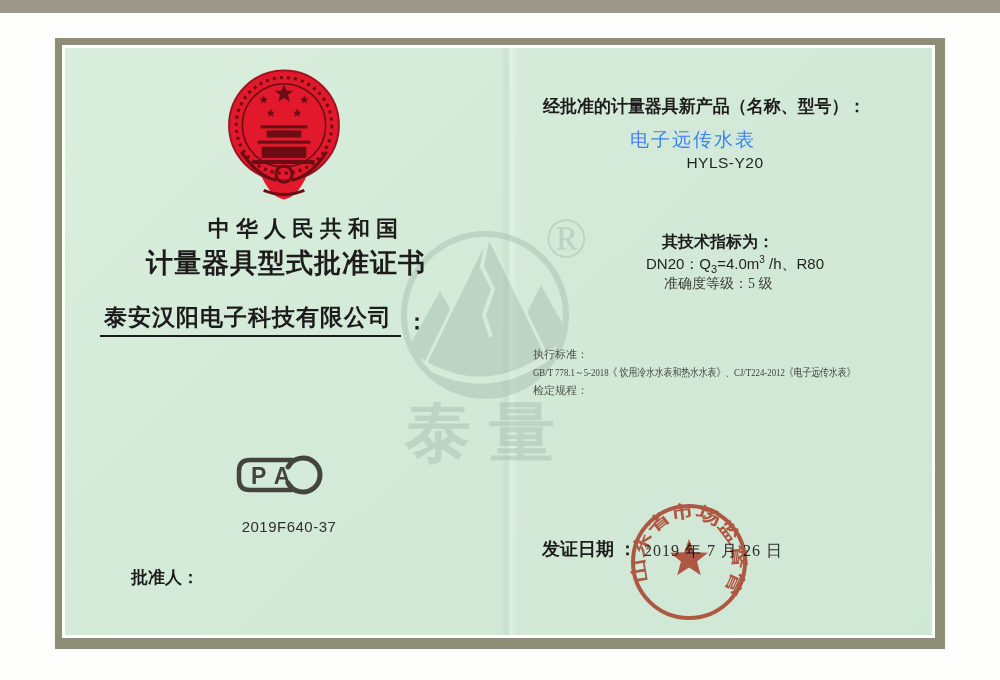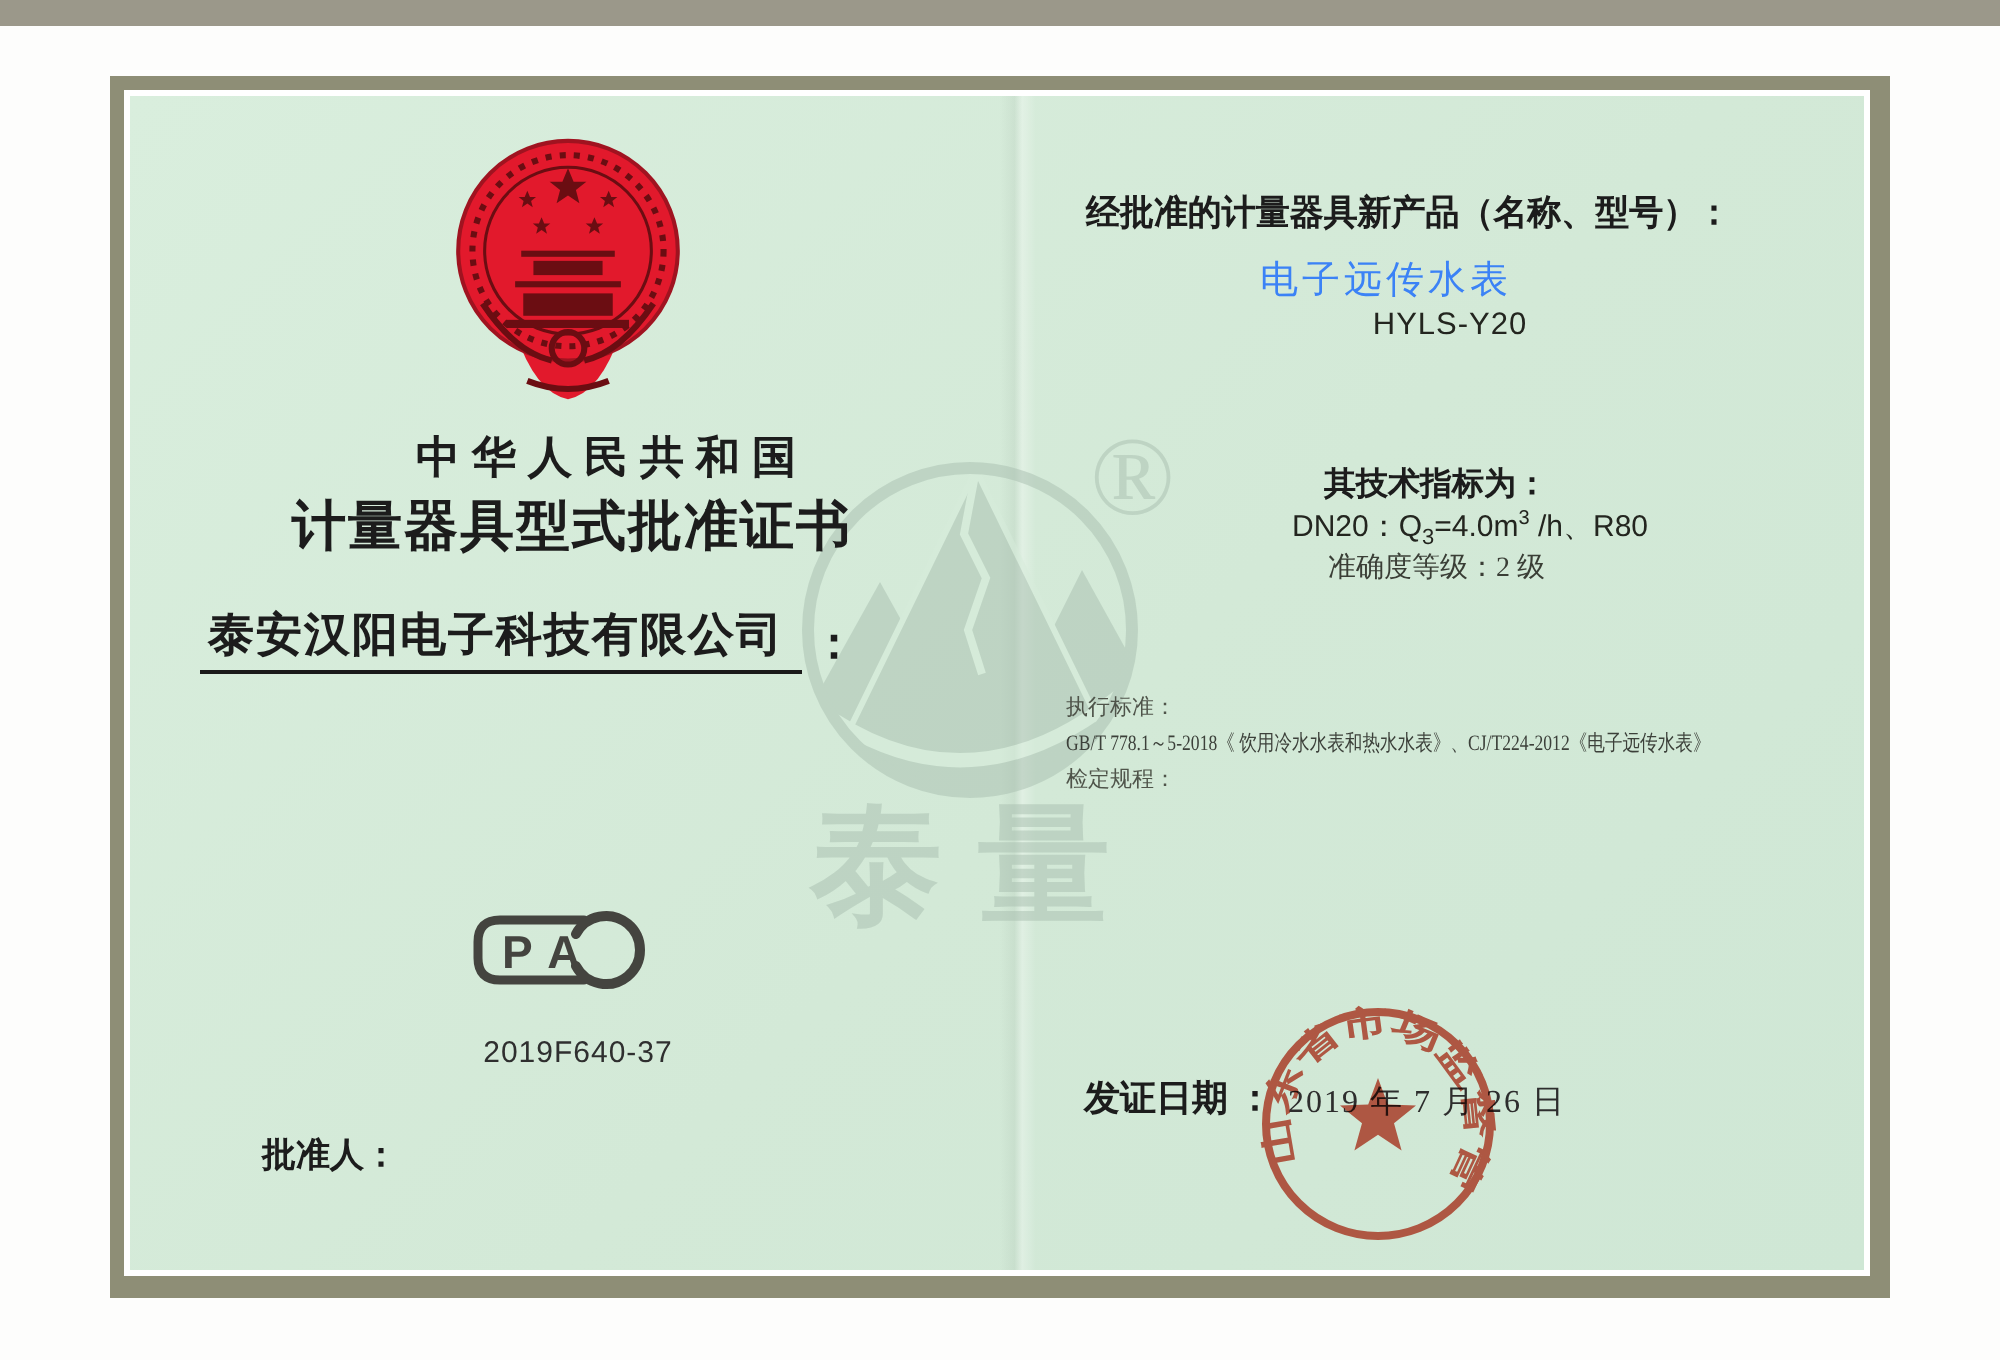--- a/index.html
+++ b/index.html
@@ -125,21 +125,21 @@
   <div class="txt cpa-num">2019F640-37</div>
 
   <div class="txt approver">批准人：</div>
 
   <div class="txt rc-heading">经批准的计量器具新产品（名称、型号）：</div>
   <div class="txt product-name">电子远传水表</div>
   <div class="txt product-model">HYLS-Y20</div>
 
   <div class="txt tech-heading">其技术指标为：</div>
   <div class="txt tech-spec"><span>DN20：Q</span><sub>3</sub><span>=4.0m</span><sup>3</sup><span> /h、R80</span></div>
-  <div class="txt accuracy">准确度等级：2 级</div>
+  <div class="txt accuracy">准确度等级：5 级</div>
 
   <div class="txt standards">
     <div>执行标准：</div>
     <div class="val std-exec-val">GB/T 778.1～5-2018《 饮用冷水水表和热水水表》、CJ/T224-2012《电子远传水表》</div>
     <div>检定规程：</div>
   </div>
 
   <div class="txt date-label">发证日期 ：</div>
   <div class="txt date-value">2019 年 7 月 26 日</div>
 

